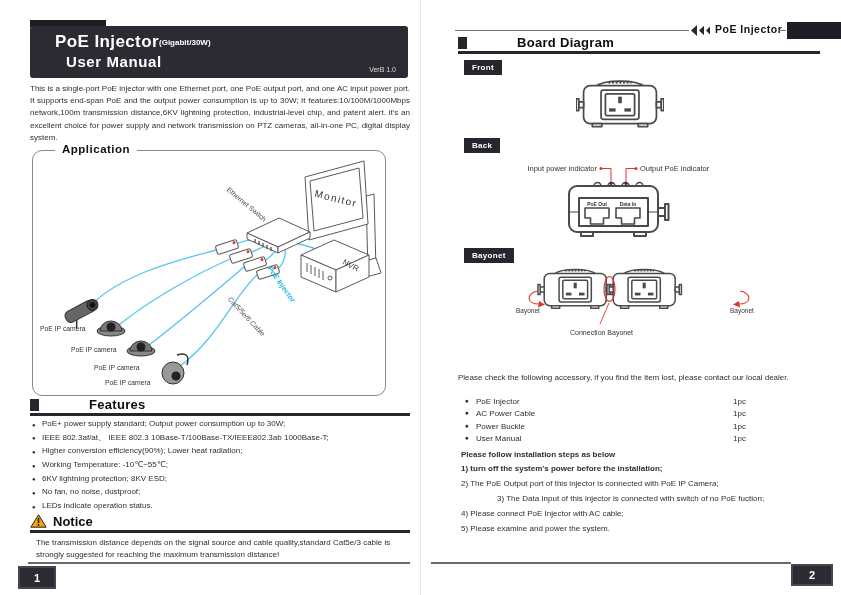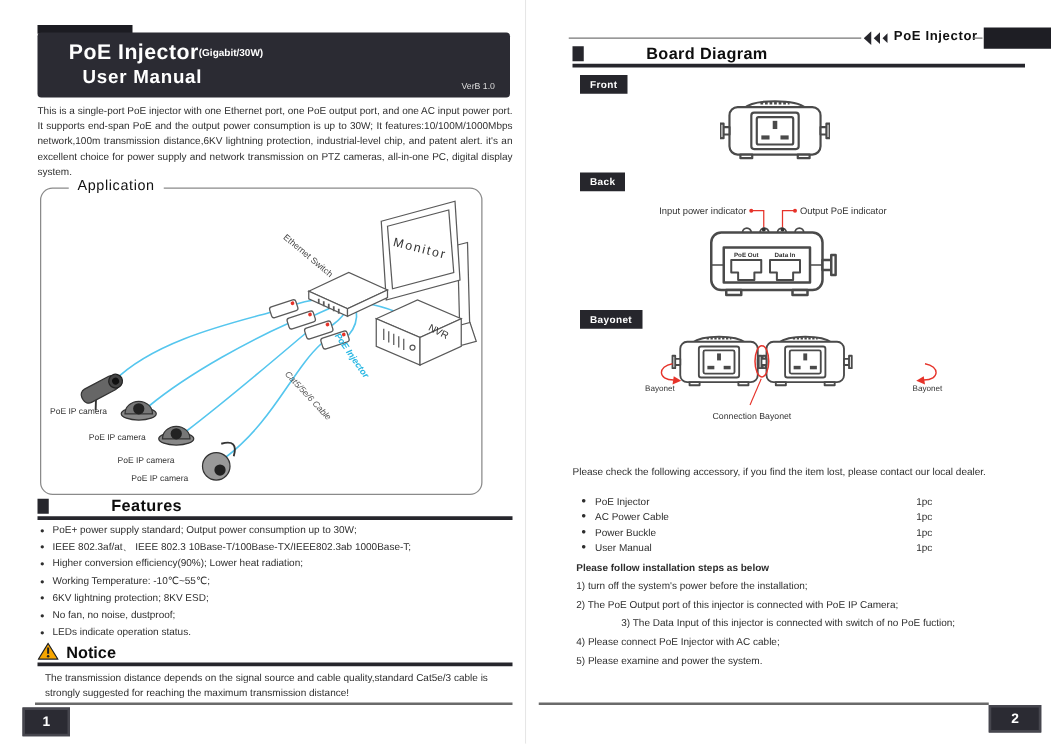--- a/index.html
+++ b/index.html
@@ -19,21 +19,21 @@
   .title-block{position:absolute;left:30px;top:26px;width:378px;height:52px;background:#2b2b33;border-radius:3px;color:#fff;}
   .title-line1{position:absolute;left:25px;top:6px;font-weight:bold;font-size:17px;letter-spacing:0.4px;}
   .title-line1 .sub{font-size:8px;font-weight:bold;vertical-align:2px;letter-spacing:0;}
   .title-line2{position:absolute;left:36px;top:27px;font-weight:bold;font-size:15px;letter-spacing:0.6px;}
   .version{position:absolute;right:12px;bottom:5px;font-size:7px;color:#ddd;}
 
   .intro{position:absolute;left:30px;top:83px;width:380px;font-size:8px;line-height:12.2px;text-align:justify;margin:0;}
 
   
   .app-panel{position:absolute;left:32px;top:150px;width:352px;height:244px;border:1.3px solid #8a8a8a;border-radius:10px;}
-  .app-title{position:absolute;left:22px;top:-8px;background:#fff;padding:0 7px;font-size:11.5px;font-weight:normal;letter-spacing:0.5px;color:#111;}
+  .app-title{position:absolute;left:22px;top:-8px;background:#fff;padding:0 7px;font-size:11.5px;font-weight:bold;letter-spacing:0.5px;color:#111;}
   .app-svg{position:absolute;left:0;top:0;width:100%;height:100%;}
 
   
   .sec-head{position:absolute;border-bottom:3px solid #26262c;padding-bottom:2px;display:flex;align-items:flex-end;gap:2px;}
   .sq{width:9px;height:12px;background:#26262c;display:inline-block;}
   .sec-title{font-size:13px;font-weight:bold;letter-spacing:0.3px;color:#0d0d0d;line-height:13px;margin-left:48px;}
 
   .features{position:absolute;left:32px;top:420px;width:378px;margin:0;padding:0;list-style:none;}
   .features li{position:relative;padding-left:10px;font-size:8px;color:#2e2e2e;margin-bottom:5.7px;line-height:8px;}
   .features li::before{content:"●";position:absolute;left:0;top:0.5px;font-size:6px;color:#2e2e2e;}
@@ -315,21 +315,21 @@
       <span class="qty">1pc</span>
     </div>
     <div class="acc-row">
       <span class="b">●</span>
       <span class="nm">User Manual</span>
       <span class="qty">1pc</span>
     </div>
   </div>
 
   <p class="steps-title">Please follow installation steps as below</p>
-  <p class="step" style="top:464px;">1) turn off the system's power before the installation;</p>
+  <p class="step" style="top:464px;font-weight:bold;">1) turn off the system's power before the installation;</p>
   <p class="step" style="top:479px;">2) The PoE Output port of this injector is connected with PoE IP Camera;</p>
   <p class="step" style="top:494px;padding-left:36px;">3) The Data Input of this injector is connected with switch of no PoE fuction;</p>
   <p class="step" style="top:509px;">4) Please connect PoE Injector with AC cable;</p>
   <p class="step" style="top:524px;">5) Please examine and power the system.</p>
 
   <div class="footer-line" style="left:10px;top:562px;width:360px;"></div>
   <div class="page-num" style="left:370px;top:564px;width:42px;height:22px;">2</div>
 </div>
 
 </body></html>

